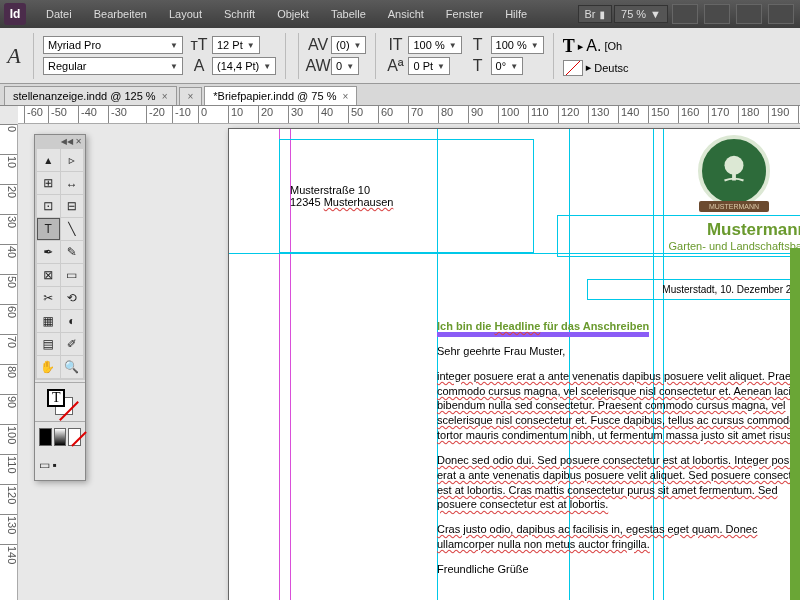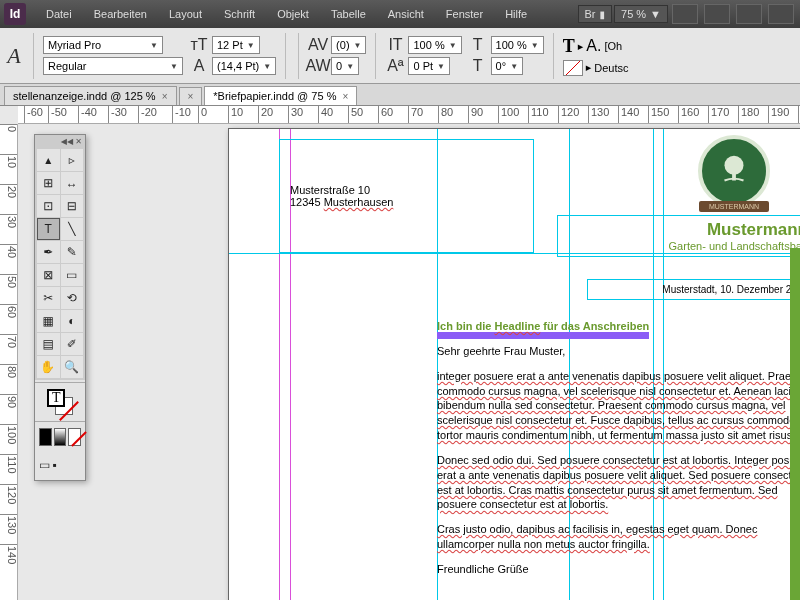--- a/index.html
+++ b/index.html
@@ -34,21 +34,21 @@
 .addr-frame .name{color:#6a9a2e}
 .logo-box{position:absolute;right:20px;top:6px;width:126px;height:90px;display:flex;flex-direction:column;align-items:center}
 .logo-circle{width:72px;height:72px;border-radius:50%;background:#2d6b3a;border:4px solid #dce8d4;display:flex;align-items:center;justify-content:center}
 .logo-circle svg{width:38px;height:38px}
 .logo-banner{background:#6b4a2f;color:#dcc9a8;font-size:7px;padding:2px 10px;margin-top:-6px;border-radius:2px}
 .company{position:absolute;right:0;top:86px;width:260px;border:1px solid #00c8e8;padding:4px 8px;text-align:right}
 .company .cname{color:#6a9a2e;font-weight:bold;font-size:17px}
 .company .sub{color:#6a9a2e;font-size:11px}
 .date-box{position:absolute;right:0;top:150px;width:230px;border:1px solid #00c8e8;padding:4px 8px;text-align:right;font-size:10px}
 .body-frame{position:absolute;left:208px;top:190px;width:380px;font-size:11px;line-height:1.35}
-.body-frame .headline{color:#6a9a2e;font-weight:bold;margin-bottom:2px;border-bottom:7px solid #8b5cf6;display:inline}
+.body-frame .headline{color:#6a9a2e;font-weight:bold;margin-bottom:2px;border-bottom:5px solid #8b5cf6;display:inline}
 .body-frame .headline .u{text-decoration:underline wavy #d94444}
 .body-frame p{margin-bottom:10px}
 .err{text-decoration:underline wavy #d94444}
 .toolbox{position:absolute;left:34px;top:134px;width:52px;background:#e4e4e4;border:1px solid #888;box-shadow:2px 2px 6px rgba(0,0,0,.3);z-index:10}
 .toolbox .hdr{background:#ccc;height:12px;display:flex;justify-content:flex-end;align-items:center;padding:0 3px;font-size:8px;color:#555}
 .toolbox .grid{display:grid;grid-template-columns:1fr 1fr;gap:1px;padding:2px;background:#ccc}
 .tool{background:#e4e4e4;height:22px;display:flex;align-items:center;justify-content:center;font-size:12px;color:#222}
 .tool.sel{background:#b8b8b8;border:1px solid #555}
 .toolbox .sep2{height:1px;background:#aaa;margin:2px 0}
 .swatch-row{display:flex;padding:4px;gap:2px;align-items:center}
@@ -86,21 +86,21 @@
   <div class="ibox"></div>
   <div class="ibox"></div>
 </div>
 
 <div class="ctrlbar">
   <div class="cb-col">
     <div class="icon-btn" style="height:46px;font-size:22px;font-style:italic;font-family:serif">A</div>
   </div>
   <div class="sep"></div>
   <div class="cb-col">
-    <div class="dropdown" style="width:120px">
+    <div class="dropdown" style="width:140px">
         <span>Myriad Pro</span>
         <span style="flex:1"></span>
         <span class="arr">▼</span>
       </div>
     <div class="dropdown" style="width:140px">
         <span>Regular</span>
         <span style="flex:1"></span>
         <span class="arr">▼</span>
       </div>
   </div>
@@ -199,21 +199,21 @@
       <span>*Briefpapier.indd @ 75 %</span>
       <span class="x">×</span>
     </div>
 </div>
 
 <div class="ruler-h" id="rulerH">
     <div class="tick" style="left: 6px;">-60</div>
     <div class="tick" style="left: 30px;">-50</div>
     <div class="tick" style="left: 60px;">-40</div>
     <div class="tick" style="left: 90px;">-30</div>
-    <div class="tick" style="left: 120px;">-20</div>
+    <div class="tick" style="left: 128px;">-20</div>
     <div class="tick" style="left: 154px;">-10</div>
     <div class="tick" style="left: 180px;">0</div>
     <div class="tick" style="left: 210px;">10</div>
     <div class="tick" style="left: 240px;">20</div>
     <div class="tick" style="left: 270px;">30</div>
     <div class="tick" style="left: 300px;">40</div>
     <div class="tick" style="left: 330px;">50</div>
     <div class="tick" style="left: 360px;">60</div>
     <div class="tick" style="left: 390px;">70</div>
     <div class="tick" style="left: 420px;">80</div>

